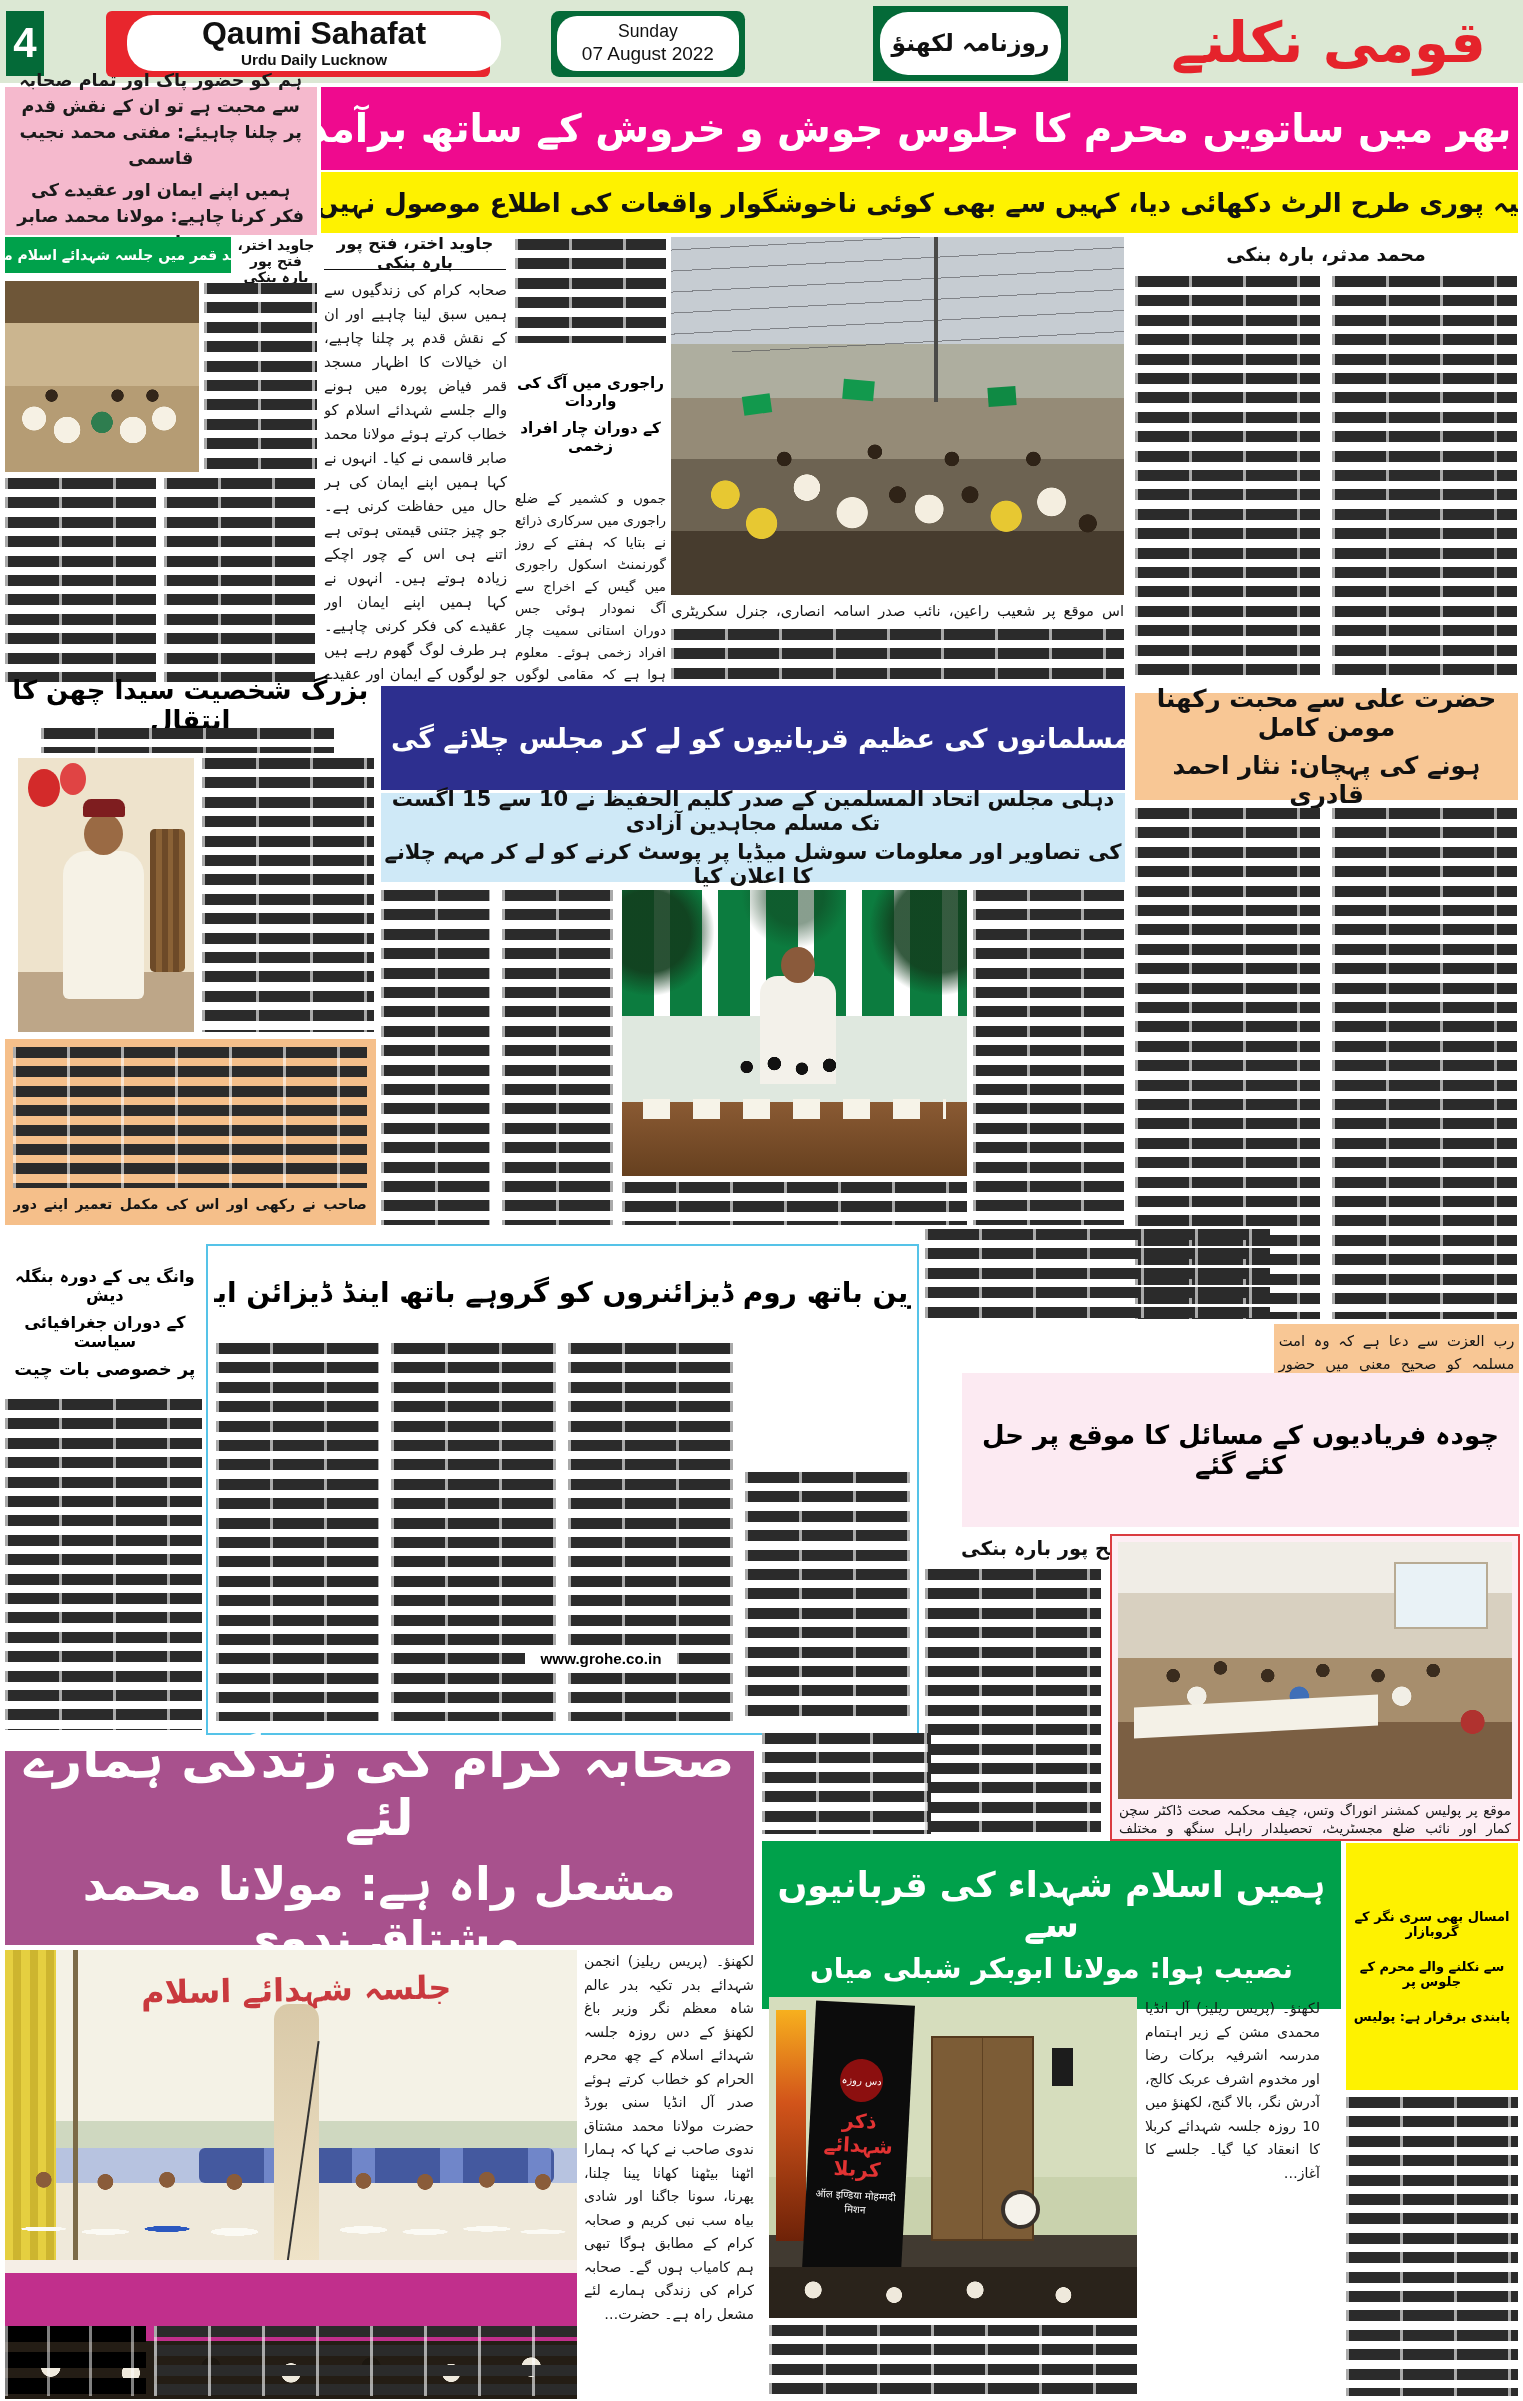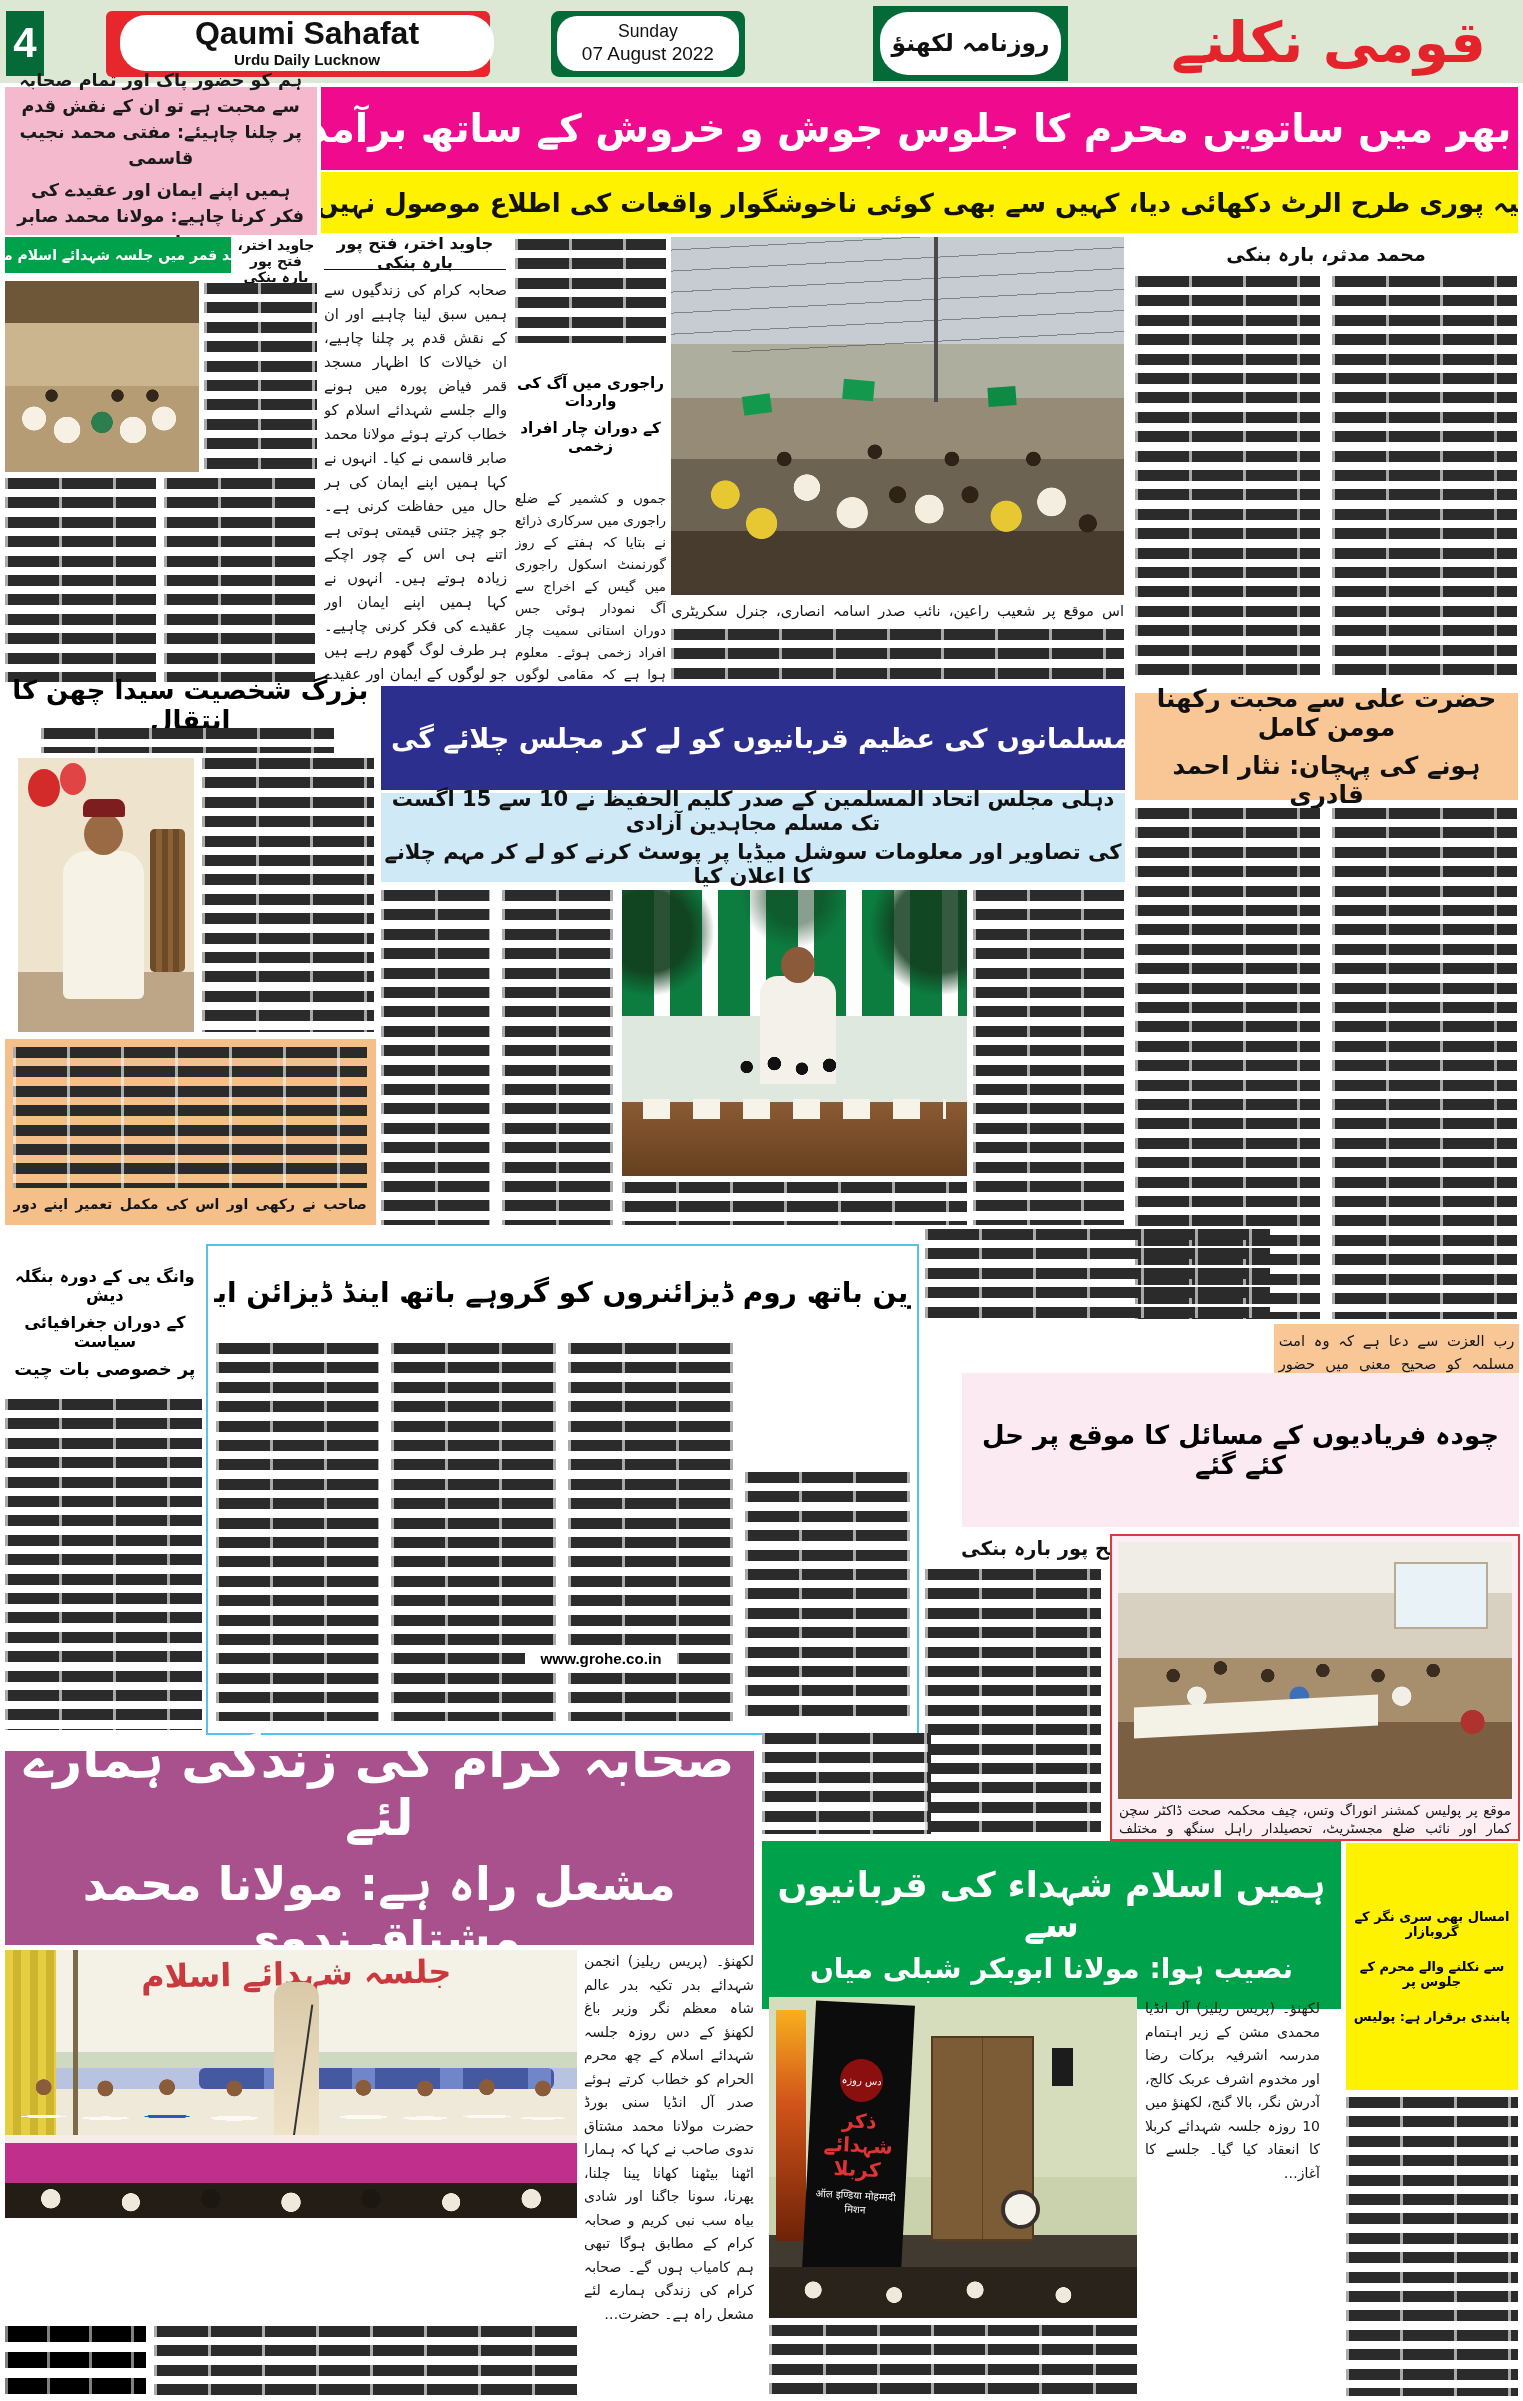--- a/index.html
+++ b/index.html
@@ -21,21 +21,21 @@
       repeating-linear-gradient(180deg,#000 0 16px,rgba(0,0,0,0) 16px 26px)}
   .photo{overflow:hidden;position:absolute;box-sizing:border-box}
 </style>
 </head>
 <body>
 
 <div class="abs" style="left:0;top:0;width:1524px;height:83px;background:#dce8d4"></div>
 <div class="abs flex b" style="left:5.9px;top:10.6px;width:38px;height:65px;background:#046a38;color:#fff;font-size:42px;font-family:'Liberation Sans',sans-serif">4</div>
 
 <div class="abs" style="left:106px;top:10.6px;width:384px;height:66px;background:#e8262d;border-radius:5.9px">
-  <div class="abs col" style="left:14px;top:4.7px;width:374px;height:56px;background:#fff;border-radius:26px">
+  <div class="abs col" style="left:21px;top:4.7px;width:374px;height:56px;background:#fff;border-radius:26px">
     <div style="font-family:'Liberation Sans',sans-serif;font-weight:bold;font-size:32px;line-height:33px;color:#111">Qaumi Sahafat</div>
     <div style="font-family:'Liberation Sans',sans-serif;font-weight:bold;font-size:15.2px;line-height:19px;color:#111">Urdu Daily Lucknow</div>
   </div>
 </div>
 
 <div class="abs" style="left:551px;top:10.6px;width:194px;height:66px;background:#046a38;border-radius:8.2px">
   <div class="abs col" style="left:5.9px;top:5.3px;width:182px;height:55px;background:#fff;border-radius:20px">
     <div style="font-family:'Liberation Sans',sans-serif;font-size:17.6px;line-height:21px;color:#111">Sunday</div>
     <div style="font-family:'Liberation Sans',sans-serif;font-size:19px;line-height:23.5px;color:#111">07 August 2022</div>
   </div>
@@ -221,21 +221,21 @@
   <div style="font-size:28px;color:#fff">نصیب ہوا: مولانا ابوبکر شبلی میاں</div>
 </div>
 
 <div class="abs col ur b" style="left:1346px;top:1843px;width:172px;height:247px;background:#fef200;gap:20px">
   <div style="font-size:13px;color:#000">امسال بھی سری نگر کے گروبازار</div>
   <div style="font-size:13px;color:#000">سے نکلنے والے محرم کے جلوس پر</div>
   <div style="font-size:13px;color:#000">پابندی برقرار ہے: پولیس</div>
 </div>
 <div class="abs stripes" style="left:1346px;top:2097px;width:172px;height:299px"></div>
 
-<div class="photo" style="left:4.7px;top:1950px;width:572px;height:268px;background:linear-gradient(180deg,#f4f2e6 0 38%, #cfd8c0 38% 44%, #b7c3e0 44% 52%, #efe9da 52% 70%, #c12f8c 70% 87%, #2b241c 87% 100%)">
+<div class="photo" style="left:4.7px;top:1950px;width:572px;height:449px;background:linear-gradient(180deg,#f4f2e6 0 38%, #cfd8c0 38% 44%, #b7c3e0 44% 52%, #efe9da 52% 70%, #c12f8c 70% 87%, #2b241c 87% 100%)">
   <div class="abs" style="left:0;top:0;width:9%;height:70%;background:repeating-linear-gradient(90deg,#e5cf40 0 8.2px,#cdb52f 8.2px 16.4px)"></div>
   <div class="abs" style="left:12%;top:0;width:4.7px;height:70%;background:#7c6b48"></div>
   <div class="abs flex ur b" style="left:16%;top:3%;width:70%;height:12%;color:#c5262c;font-size:32px;transform:rotate(-1deg);opacity:.9">جلسہ شہدائے اسلام</div>
   <div class="abs" style="left:34%;top:44%;width:62%;height:8%;background:repeating-linear-gradient(90deg,#44599f 0 65px,#7086c9 65px 88px);border-radius:5.9px"></div>
   <div class="abs" style="left:1%;top:44%;width:98%;height:12%;background:
     radial-gradient(circle at 6% 60%, #8a5c3a 0 7.6px, rgba(0,0,0,0) 8.2px),
     radial-gradient(circle at 17% 64%, #8a5c3a 0 7.6px, rgba(0,0,0,0) 8.2px),
     radial-gradient(circle at 28% 60%, #8a5c3a 0 7.6px, rgba(0,0,0,0) 8.2px),
     radial-gradient(circle at 40% 64%, #8a5c3a 0 7.6px, rgba(0,0,0,0) 8.2px),
     radial-gradient(circle at 63% 62%, #8a5c3a 0 7.6px, rgba(0,0,0,0) 8.2px),

